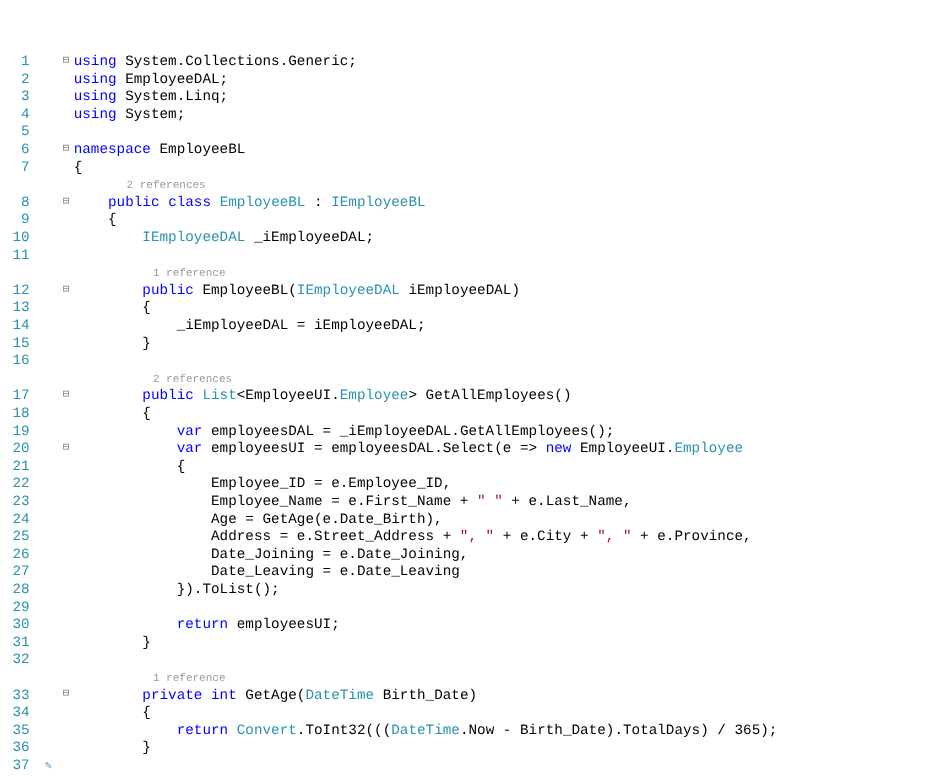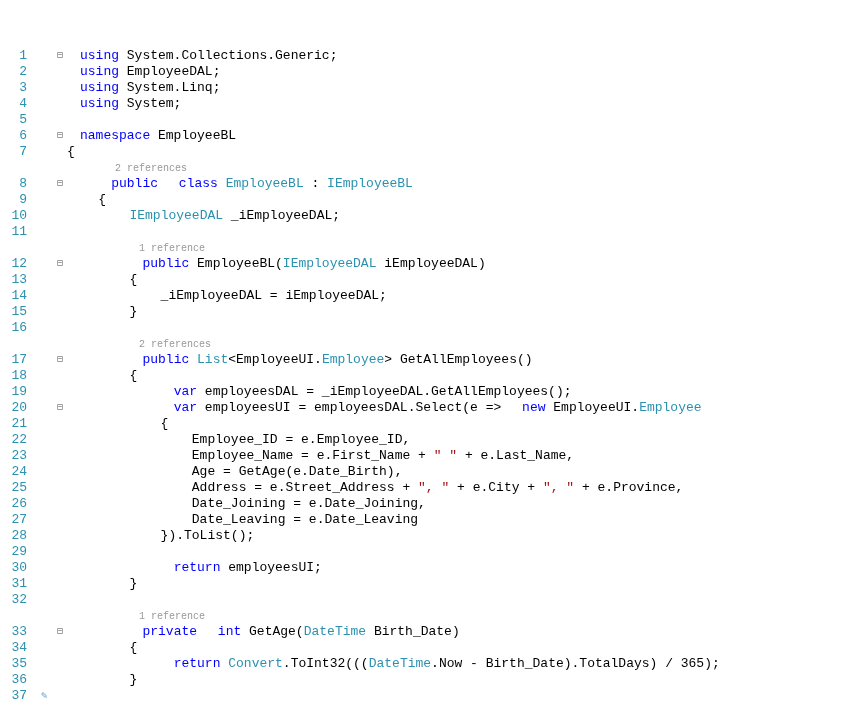--- a/index.html
+++ b/index.html
@@ -6,21 +6,21 @@
 body { font-family: Consolas, 'Courier New', monospace; font-size: 13px; background: #fff; color: #000; white-space: pre; line-height: 16px; }
 .editor { display: flex; width: 859px; }
 .gutter { width: 35px; text-align: right; color: #2b91af; padding-right: 8px; user-select: none; }
 .gutter div { height: 16px; }
 .foldcol { width: 14px; color: #808080; user-select: none; }
 .foldcol div { height: 16px; text-align: center; font-size: 10px; line-height: 16px; }
 .margincol { width: 18px; color: #808080; user-select: none; }
 .margincol div { height: 16px; text-align: center; }
 .code { flex: 1; }
 .code .line { height: 16px; }
-.kw { color: #0000ff; margin-left: 13px; }
+.kw { color: #0000ff; }
 .type { color: #2b91af; }
 .str { color: #a31515; }
 .lens { color: #999999; font-size: 10px; }
 .fold { color: #808080; cursor: pointer; }
 .marginicon { color: #5a9fd4; font-size: 11px; }
 </style>
 </head>
 <body>
 
 

